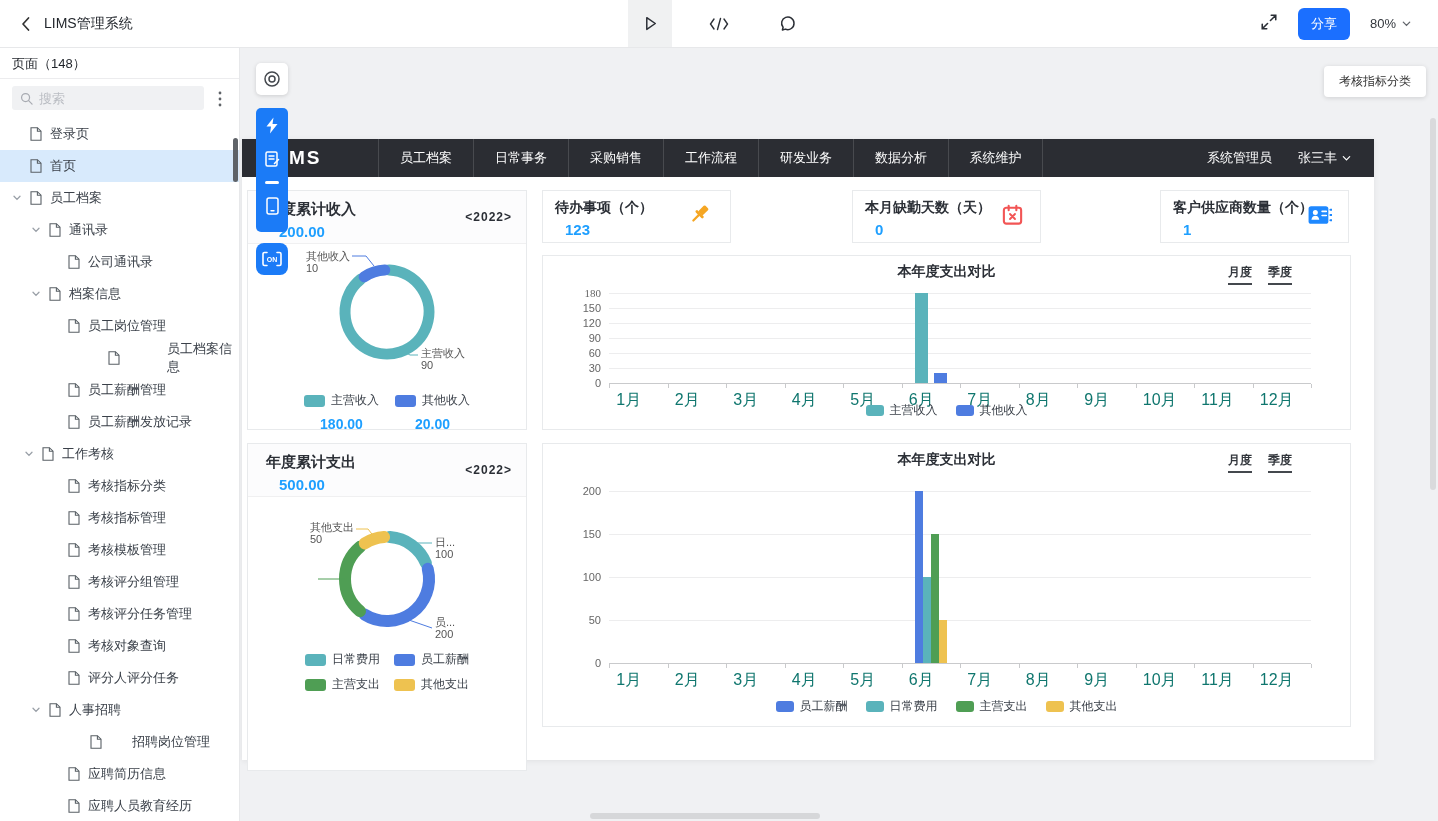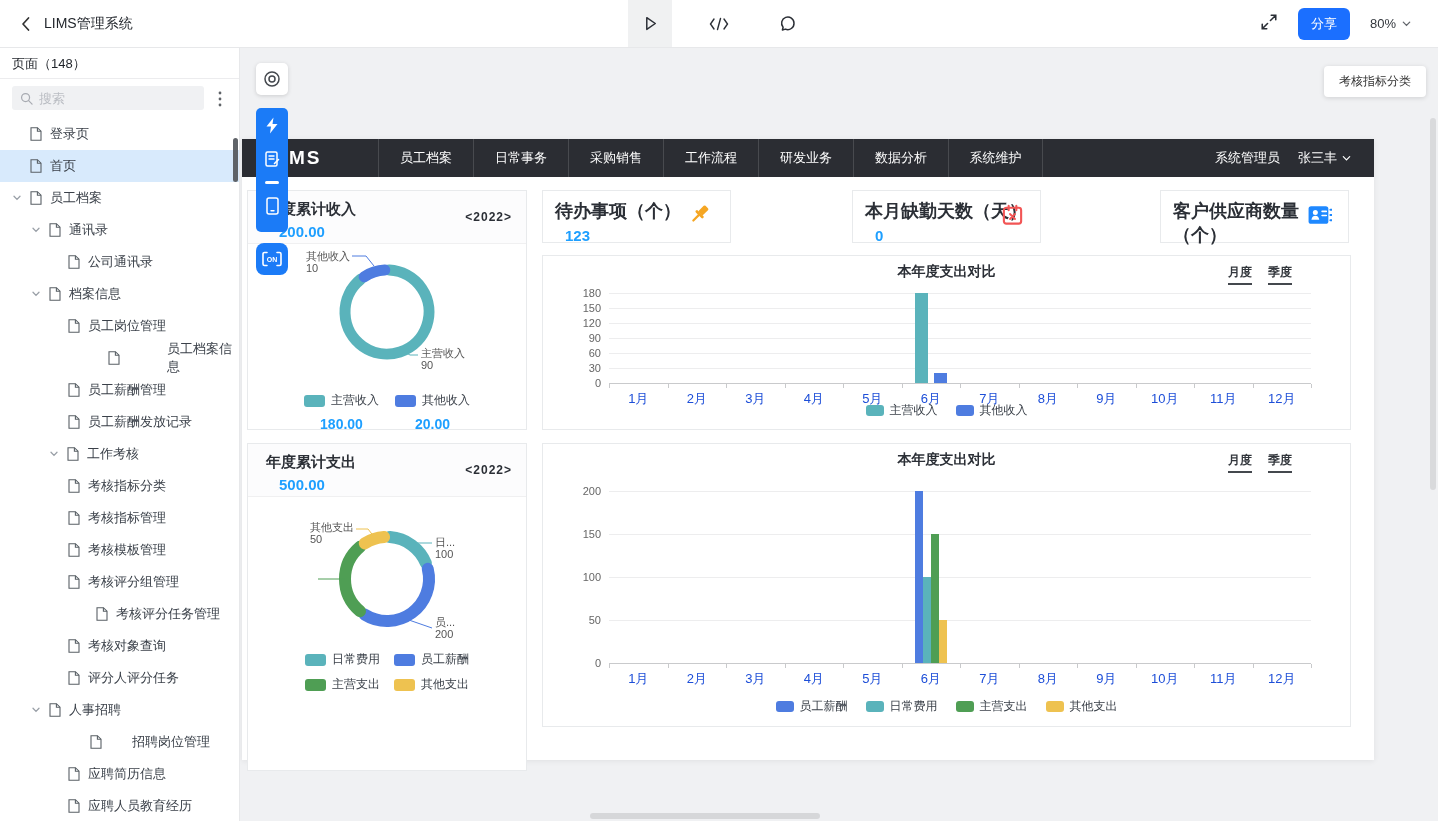--- a/index.html
+++ b/index.html
@@ -44,50 +44,50 @@
   .hscroll-thumb{position:absolute;left:350px;bottom:2px;width:230px;height:6px;background:#d6d7d9;border-radius:3px;z-index:36}
   .vscroll-thumb{position:absolute;right:2px;top:70px;width:6px;height:372px;background:#d9dadc;border-radius:3px;z-index:36}
 
   
   .dashboard{position:absolute;left:2px;top:91px;width:1132px;height:621px;background:#fff;box-shadow:0 1px 6px rgba(0,0,0,.07)}
   .dash-nav{position:absolute;top:0;left:0;right:0;height:38px;background:#2b2d33;display:flex;align-items:stretch}
   .dash-logo{width:136px;display:flex;align-items:center;padding-left:26px;color:#fff;font-weight:800;font-size:19px;letter-spacing:2px}
   .nav-items{display:flex;align-items:stretch}
   .nav-item{width:95px;display:flex;align-items:center;justify-content:center;font-size:13px;color:#fff;border-left:1px solid rgba(255,255,255,.14);cursor:pointer}
   .nav-item:last-child{border-right:1px solid rgba(255,255,255,.14)}
-  .nav-user{margin-left:auto;display:flex;align-items:center;gap:18px;padding-right:22px;color:#fff;font-size:13px}
+  .nav-user{margin-left:auto;display:flex;align-items:center;gap:26px;padding-right:22px;color:#fff;font-size:13px}
   .nav-user .uname{display:flex;align-items:center;gap:4px;cursor:pointer}
 
   .panel{position:absolute;background:#fff;border:1px solid #e8eaec}
   .panel-head{position:relative;height:53px;border-bottom:1px solid #f0f0f1;background:#fcfcfd;padding:9px 14px 0 18px}
   .ph-title{font-size:15px;font-weight:700;color:#2b2f36}
   .ph-year{position:absolute;right:14px;top:19px;font-size:12px;font-weight:700;color:#2b2f36;cursor:pointer;letter-spacing:1px}
   .ph-total{margin-top:4px;padding-left:13px;font-size:15px;font-weight:700;color:#1e9fff}
   .donut-area{position:absolute;left:0;right:0;top:53px;bottom:0}
   .dlegend{position:absolute;left:0;right:0;display:flex;justify-content:center;gap:16px}
   .dlegend-col{display:flex;flex-direction:column;align-items:center;gap:7px}
   .dlegend-item{display:flex;align-items:center;gap:6px;font-size:12px;color:#3a4049}
   .dlegend-sw{width:21px;height:12px;border-radius:3px}
   .dlegend-val{font-size:14px;font-weight:700;color:#1e9fff}
   .dlegend-grid{position:absolute;left:0;right:0;display:grid;grid-template-columns:auto auto;justify-content:center;column-gap:14px;row-gap:8px}
 
   .stat-card{position:absolute;top:51px;width:189px;height:53px;background:#fff;border:1px solid #e8eaec;padding:8px 12px}
-  .sc-title{font-size:18px;font-weight:700;color:#2b2f36}
+  .sc-title{font-size:14px;font-weight:700;color:#2b2f36}
   .sc-value{margin-top:4px;padding-left:10px;font-size:15px;font-weight:700;color:#1e9fff}
   .sc-icon{position:absolute;right:16px;top:50%;transform:translateY(-50%)}
 
   .bar-panel{position:absolute}
   .bp-title{position:absolute;left:0;right:0;top:7px;text-align:center;font-size:14px;font-weight:700;color:#2b2f36}
   .bp-tabs{position:absolute;top:8px;display:flex;gap:16px}
   .bp-tab{font-size:12px;font-weight:700;color:#33373d;border-bottom:2px solid #44484e;padding-bottom:2px;cursor:pointer}
   .gridline{position:absolute;height:1px;background:#ededee}
   .axisline{position:absolute;height:1px;background:#c9cacc}
   .ylabel{position:absolute;width:58px;text-align:right;font-size:11px;color:#666}
   .xtick{position:absolute;width:1px;height:4px;background:#c9cacc}
-  .xlabel{position:absolute;width:44px;margin-left:-22px;text-align:center;font-size:13px;color:#1d4ed8}
+  .xlabel{position:absolute;width:44px;margin-left:-22px;text-align:left;font-size:16px;color:#0f766e}
   .bar{position:absolute}
   .blegend{position:absolute;left:0;right:0;display:flex;justify-content:center;gap:18px}
   .blegend-item{display:flex;align-items:center;gap:6px;font-size:12px;color:#3a4049;cursor:pointer}
   .blegend-sw{width:18px;height:11px;border-radius:3px}
 </style>
 </head>
 <body>
 
 <div class="app">
 
@@ -255,21 +255,21 @@
         <div class="tree-row" style="padding-left: 50px;">
           <div class="tree-chevron"></div>
           <div class="tree-icon">
             <svg width="12" height="14" viewBox="0 0 12 14">
               <path d="M1 .7 H7.4 L11 4.2 V13.3 H1 Z" fill="none" stroke="#596066" stroke-width="1.1"></path>
               <path d="M7.4 .7 V4.2 H11" fill="none" stroke="#596066" stroke-width="1.1"></path>
             </svg>
           </div>
           <div class="tree-label">员工薪酬发放记录</div>
         </div>
-        <div class="tree-row" style="padding-left: 49px;">
+        <div class="tree-row" style="padding-left: 24px;">
           <div class="tree-chevron">
             <svg width="10" height="10" viewBox="0 0 10 10">
               <path d="M2 3.2 L5 6.4 L8 3.2" fill="none" stroke="#9aa0a8" stroke-width="1.3" stroke-linecap="round"></path>
             </svg>
           </div>
           <div class="tree-icon">
             <svg width="12" height="14" viewBox="0 0 12 14">
               <path d="M1 .7 H7.4 L11 4.2 V13.3 H1 Z" fill="none" stroke="#596066" stroke-width="1.1"></path>
               <path d="M7.4 .7 V4.2 H11" fill="none" stroke="#596066" stroke-width="1.1"></path>
             </svg>
@@ -309,21 +309,21 @@
         <div class="tree-row" style="padding-left: 50px;">
           <div class="tree-chevron"></div>
           <div class="tree-icon">
             <svg width="12" height="14" viewBox="0 0 12 14">
               <path d="M1 .7 H7.4 L11 4.2 V13.3 H1 Z" fill="none" stroke="#596066" stroke-width="1.1"></path>
               <path d="M7.4 .7 V4.2 H11" fill="none" stroke="#596066" stroke-width="1.1"></path>
             </svg>
           </div>
           <div class="tree-label">考核评分组管理</div>
         </div>
-        <div class="tree-row" style="padding-left: 78px;">
+        <div class="tree-row" style="padding-left: 50px;">
           <div class="tree-chevron"></div>
           <div class="tree-icon">
             <svg width="12" height="14" viewBox="0 0 12 14">
               <path d="M1 .7 H7.4 L11 4.2 V13.3 H1 Z" fill="none" stroke="#596066" stroke-width="1.1"></path>
               <path d="M7.4 .7 V4.2 H11" fill="none" stroke="#596066" stroke-width="1.1"></path>
             </svg>
           </div>
           <div class="tree-label">考核评分任务管理</div>
         </div>
         <div class="tree-row" style="padding-left: 50px;">
@@ -577,21 +577,21 @@
           <div class="ylabel" style="top: 106px; left: 0px;">30</div>
           <div class="gridline" style="left: 66px; width: 702px; top: 97px;"></div>
           <div class="ylabel" style="top: 91px; left: 0px;">60</div>
           <div class="gridline" style="left: 66px; width: 702px; top: 82px;"></div>
           <div class="ylabel" style="top: 76px; left: 0px;">90</div>
           <div class="gridline" style="left: 66px; width: 702px; top: 67px;"></div>
           <div class="ylabel" style="top: 61px; left: 0px;">120</div>
           <div class="gridline" style="left: 66px; width: 702px; top: 52px;"></div>
           <div class="ylabel" style="top: 46px; left: 0px;">150</div>
           <div class="gridline" style="left: 66px; width: 702px; top: 37px;"></div>
-          <div class="ylabel" style="top: 31px; left: 0px;">180</div>
+          <div class="ylabel" style="top: 31px; left: 0px; font-family: Liberation Serif, serif;">180</div>
           <div class="xtick" style="left: 66px; top: 128px;"></div>
           <div class="xtick" style="left: 124.5px; top: 128px;"></div>
           <div class="xtick" style="left: 183px; top: 128px;"></div>
           <div class="xtick" style="left: 241.5px; top: 128px;"></div>
           <div class="xtick" style="left: 300px; top: 128px;"></div>
           <div class="xtick" style="left: 358.5px; top: 128px;"></div>
           <div class="xtick" style="left: 417px; top: 128px;"></div>
           <div class="xtick" style="left: 475.5px; top: 128px;"></div>
           <div class="xtick" style="left: 534px; top: 128px;"></div>
           <div class="xtick" style="left: 592.5px; top: 128px;"></div>

